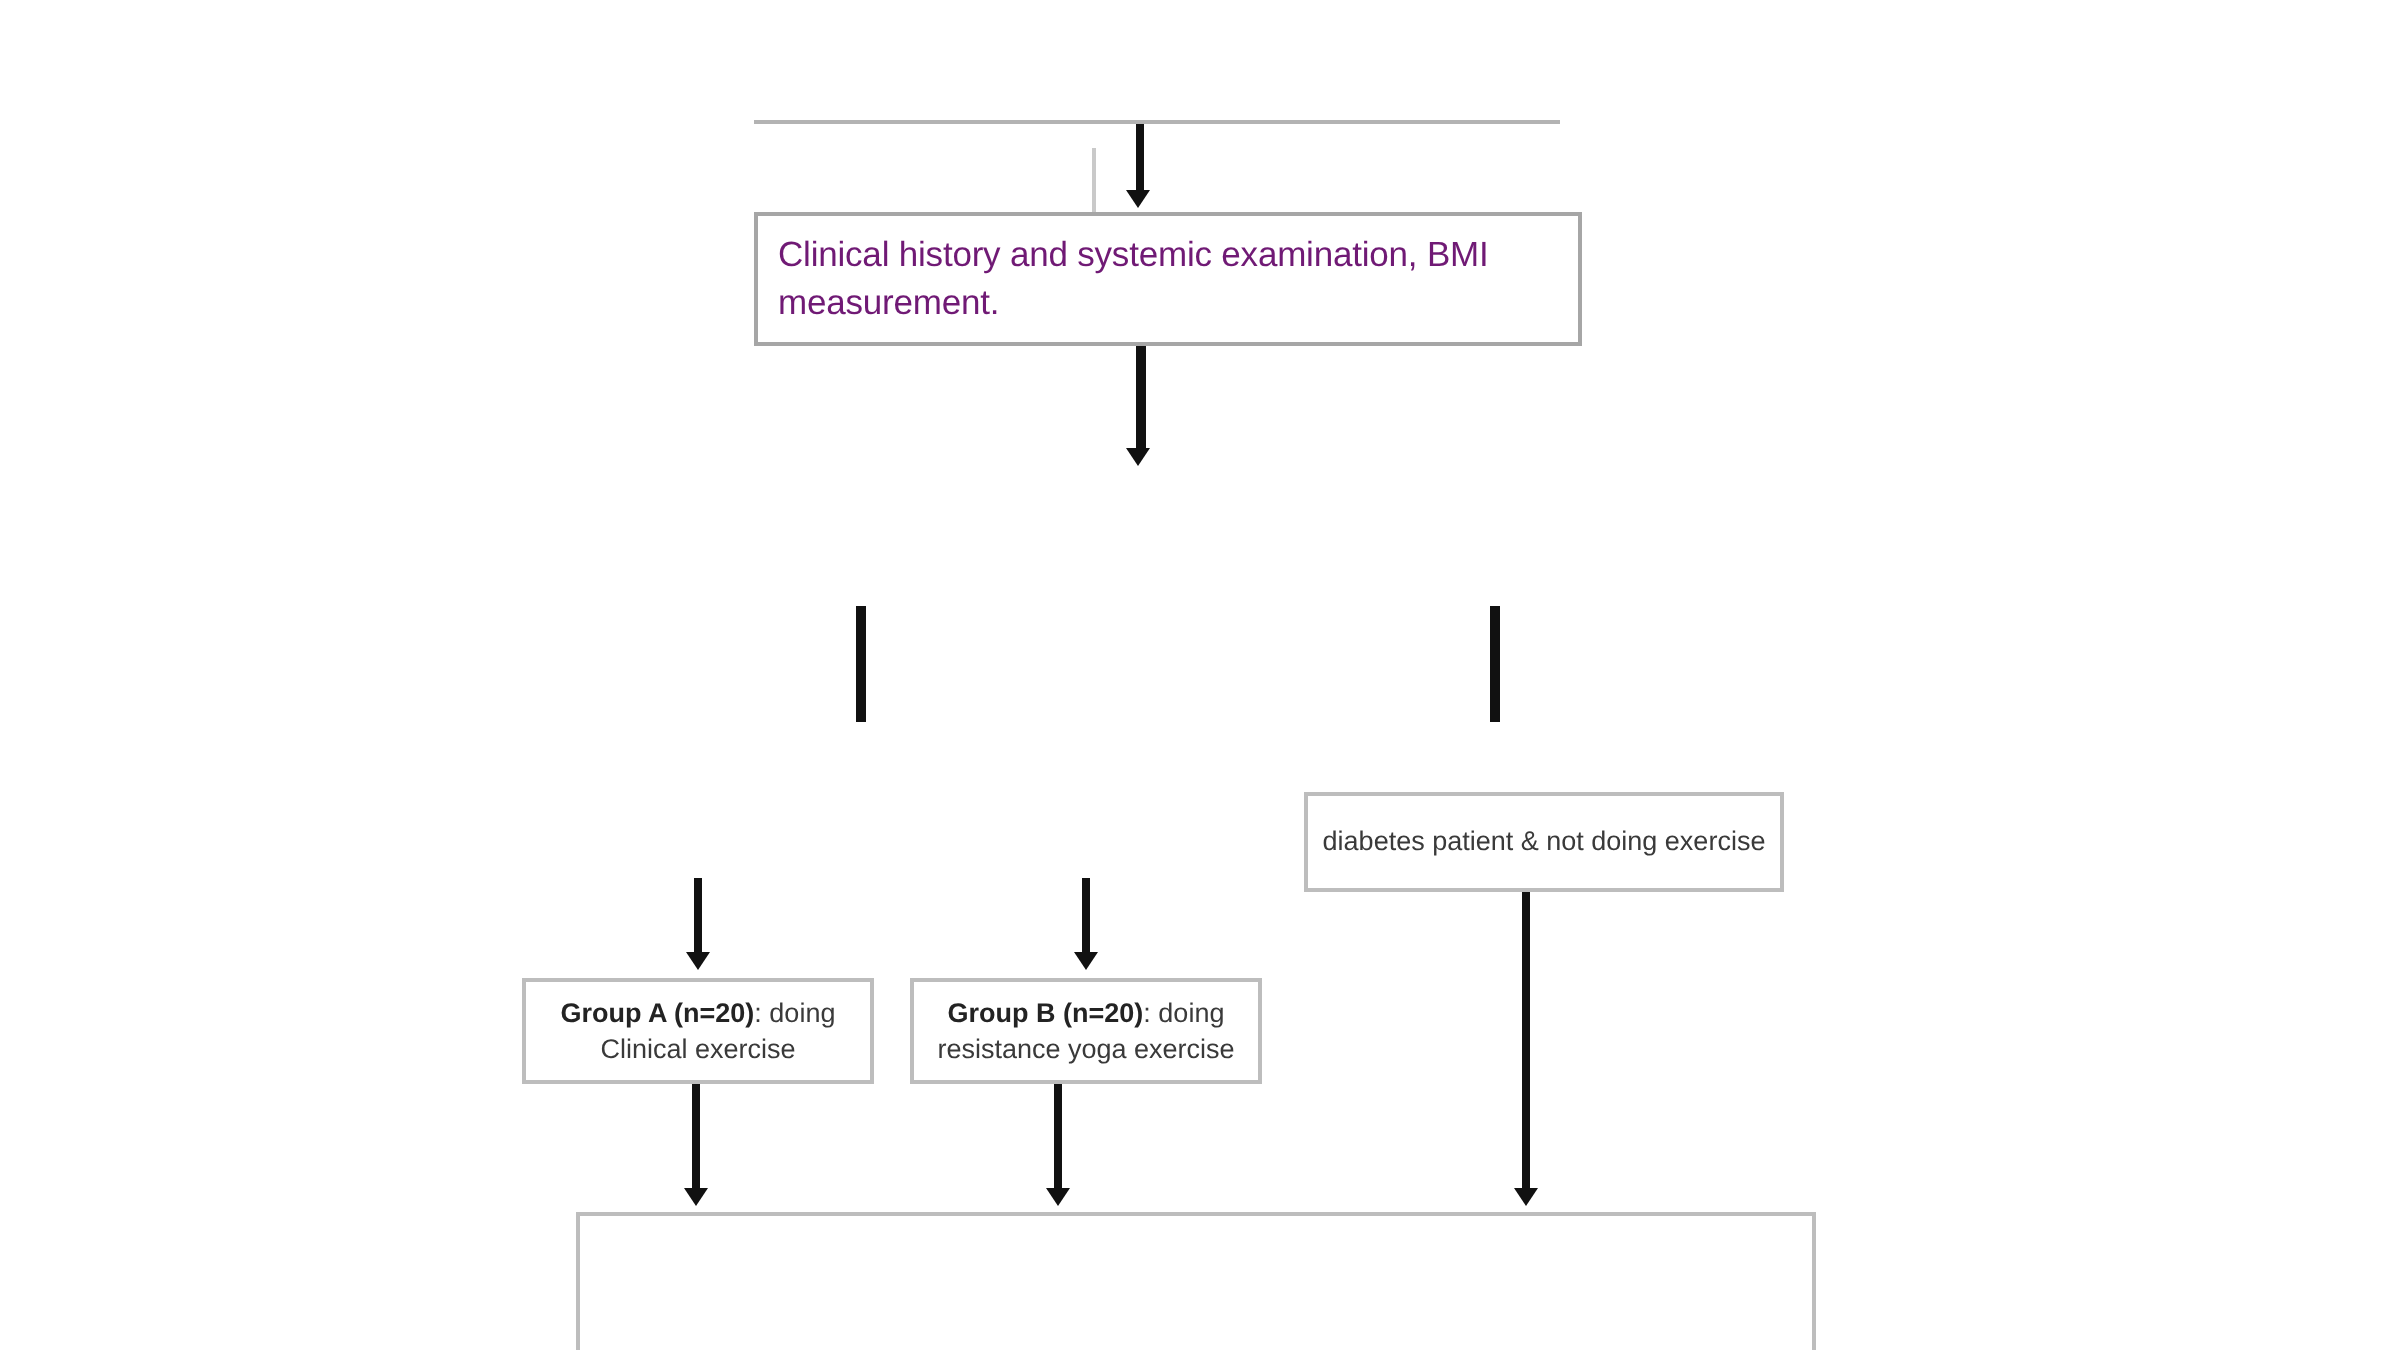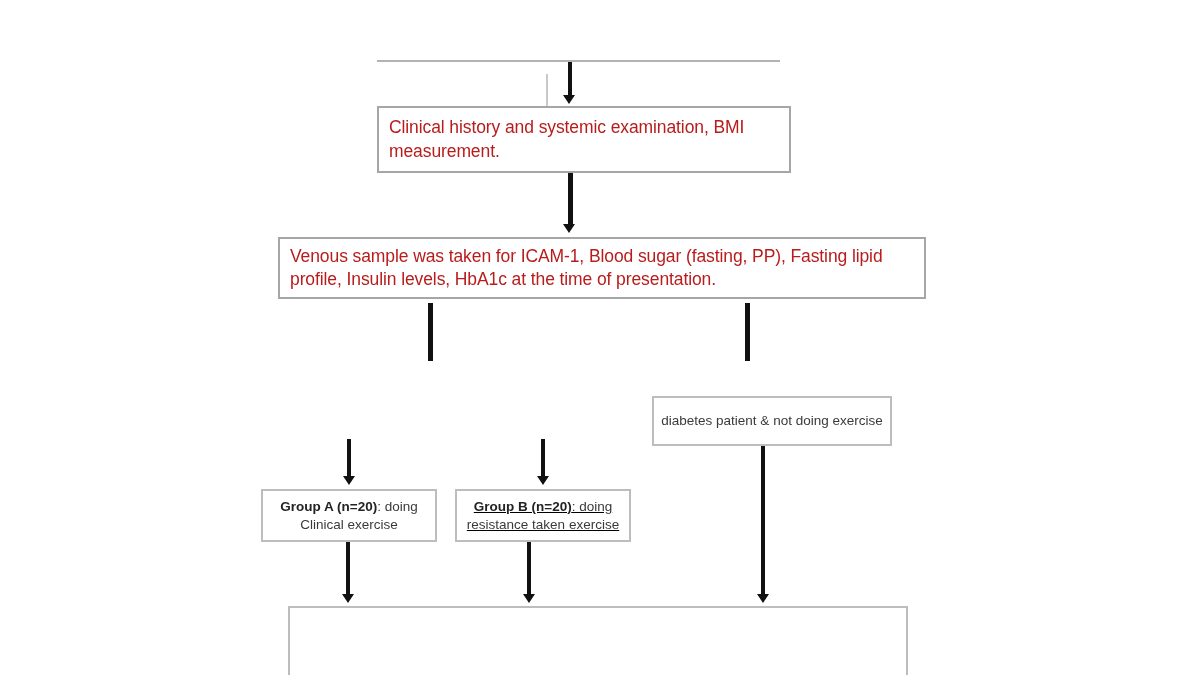--- a/index.html
+++ b/index.html
@@ -20,21 +20,21 @@
   .box {
     position: absolute;
     box-sizing: border-box;
     border: 2px solid #a6a6a6;
     background: #ffffff;
     display: flex;
     align-items: center;
     justify-content: flex-start;
   }
   .box .txt {
-    color: #b91c1c;
+    color: #701a75;
     line-height: 1.32;
   }
 
   
   .box-upper .txt {
     font-size: 17.5px;
     padding: 0 10px;
     letter-spacing: -0.1px;
   }
 
@@ -84,21 +84,21 @@
   }
 
   #box-no-exercise {
     left: 652px; top: 396px; width: 240px; height: 50px;
   }
 
   #box-group-a {
     left: 261px; top: 489px; width: 176px; height: 53px;
   }
   #box-group-b {
-    left: 455px; top: 489px; width: 176px; height: 53px; text-decoration: underline;
+    left: 455px; top: 489px; width: 176px; height: 53px;
   }
 
   
   #box-bottom {
     left: 288px; top: 606px; width: 620px; height: 80px;
     border-bottom: none;
   }
 
   
   .vline {
@@ -128,23 +128,20 @@
   <div class="vline" style="left:568px; top:62px; width:4px; height:36px;"></div>
   <div class="arrowhead" style="left:563px; top:95px;"></div>
 
   <div class="box box-upper" id="box-clinical">
     <span class="txt">Clinical history and systemic examination, BMI measurement.</span>
   </div>
 
   <div class="vline" style="left:568px; top:173px; width:5px; height:54px;"></div>
   <div class="arrowhead" style="left:563px; top:224px;"></div>
 
-  <div class="box box-upper" id="box-venous">
-    <span class="txt">Venous sample was taken for ICAM-1, Blood sugar (fasting, PP), Fasting lipid profile, Insulin levels, HbA1c at the time of presentation.</span>
-  </div>
 
   <div class="vline" style="left:428px; top:303px; width:5px; height:58px;"></div>
   <div class="vline" style="left:745px; top:303px; width:5px; height:58px;"></div>
 
 
   <div id="clip-band"></div>
 
   <div class="box box-lower" id="box-no-exercise">
     <span class="txt">diabetes patient &amp; not doing exercise</span>
   </div>
@@ -158,21 +155,21 @@
   <div class="box box-lower" id="box-group-a">
     <span class="txt">
       <b>Group A (n=20)</b><span>: doing</span><br>
       <span>Clinical exercise</span>
     </span>
   </div>
 
   <div class="box box-lower" id="box-group-b">
     <span class="txt">
       <b>Group B (n=20)</b><span>: doing</span><br>
-      <span>resistance taken exercise</span>
+      <span>resistance yoga exercise</span>
     </span>
   </div>
 
   <div class="vline" style="left:346px; top:542px; width:4px; height:56px;"></div>
   <div class="arrowhead" style="left:342px; top:594px;"></div>
 
   <div class="vline" style="left:527px; top:542px; width:4px; height:56px;"></div>
   <div class="arrowhead" style="left:523px; top:594px;"></div>
 
   <div class="vline" style="left:761px; top:446px; width:4px; height:152px;"></div>

